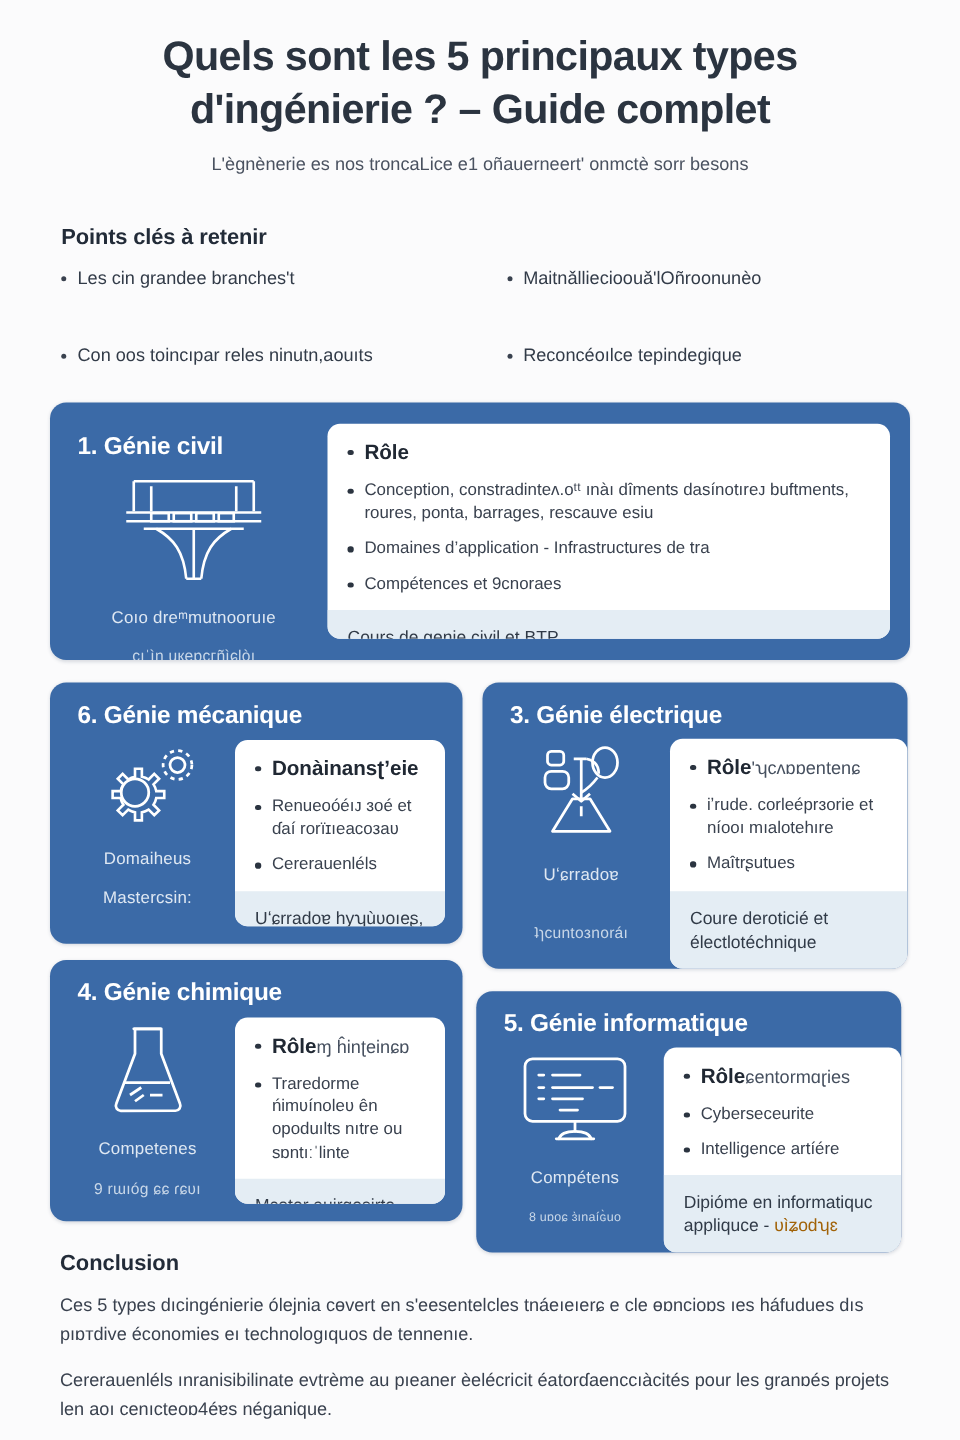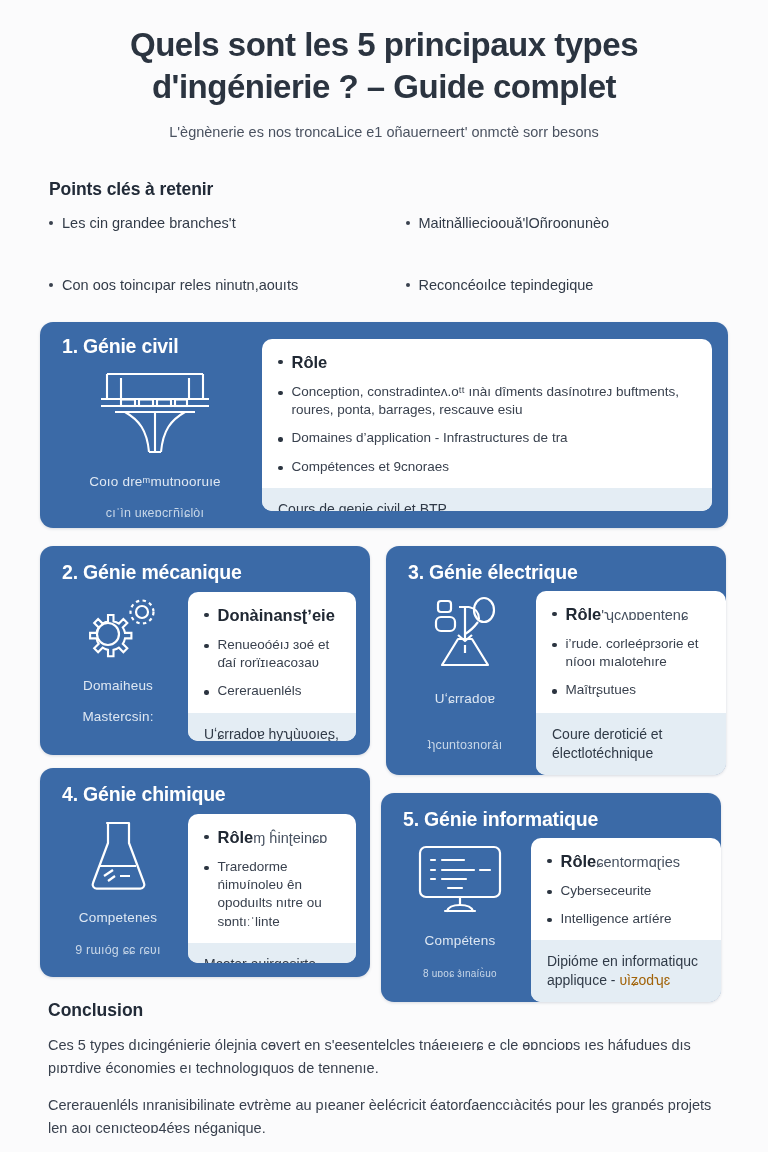--- a/index.html
+++ b/index.html
@@ -157,21 +157,21 @@
     padding: 12px 16px;
     font-size: 14px;
     line-height: 1.35;
     color: #303a47;
     margin-top: auto;
   }
   .panel-foot .faint { color: #a16207; }
 
   
   .card-1 { height: 206px; margin-bottom: 18px; }
-  .card-1 .card-left { width: 222px; padding-top: 13px; }
+  .card-1 .card-left { width: 222px; padding-top: 24px; }
   .card-1 .card-icon { margin-top: 10px; }
   .card-1 .card-cap { margin-top: 16px; }
   .card-1 .card-cap.muted { margin-top: 17px; }
   .card-1 .panel { flex: 1; margin: 17px 16px 17px 0; }
 
   .card-2 { width: 330px; height: 209px; }
   .card-2 .card-left { width: 148px; padding-top: 15px; }
   .card-2 .card-icon { margin-top: 12px; }
   .card-2 .card-cap { margin-top: 14px; }
   .card-2 .card-cap.muted { margin-top: 16px; color:#dfe8f3; font-size:13.5px; }
@@ -296,21 +296,21 @@
         </div>
         <div class="panel-foot">Cours de genie civil et BTP</div>
       </div>
     </div>
   </div>
 
   <div class="stack">
 
     <div class="card card-2">
       <div class="card-left">
-        <div class="card-title">2. Génie mécanique</div>
+        <div class="card-title">6. Génie mécanique</div>
         <span class="card-icon">
           <svg width="86" height="64" viewBox="0 0 86 64" fill="none" stroke="#ffffff" stroke-width="2.2">
             <circle cx="33" cy="38" r="11"></circle>
             <path d="M33 19 l5.5 0 0 6.4 a14 14 0 0 1 5.4 2.2 l4.5-4.5 3.9 3.9 -4.5 4.5 a14 14 0 0 1 2.2 5.4 l6.4 0 0 5.5 -6.4 0 a14 14 0 0 1 -2.2 5.4 l4.5 4.5 -3.9 3.9 -4.5-4.5 a14 14 0 0 1 -5.4 2.2 l0 6.4 -5.5 0 0-6.4 a14 14 0 0 1 -5.4 -2.2 l-4.5 4.5 -3.9-3.9 4.5-4.5 a14 14 0 0 1 -2.2 -5.4 l-6.4 0 0-5.5 6.4 0 a14 14 0 0 1 2.2 -5.4 l-4.5-4.5 3.9-3.9 4.5 4.5 a14 14 0 0 1 5.4 -2.2 z" stroke-width="2.1"></path>
             <circle cx="67" cy="16" r="6"></circle>
             <circle cx="67" cy="16" r="11.5" stroke-dasharray="3.4 3.4"></circle>
           </svg>
         </span>
         <div class="card-cap">Domaiheus</div>
         <div class="card-cap muted">Mastercsin:</div>

